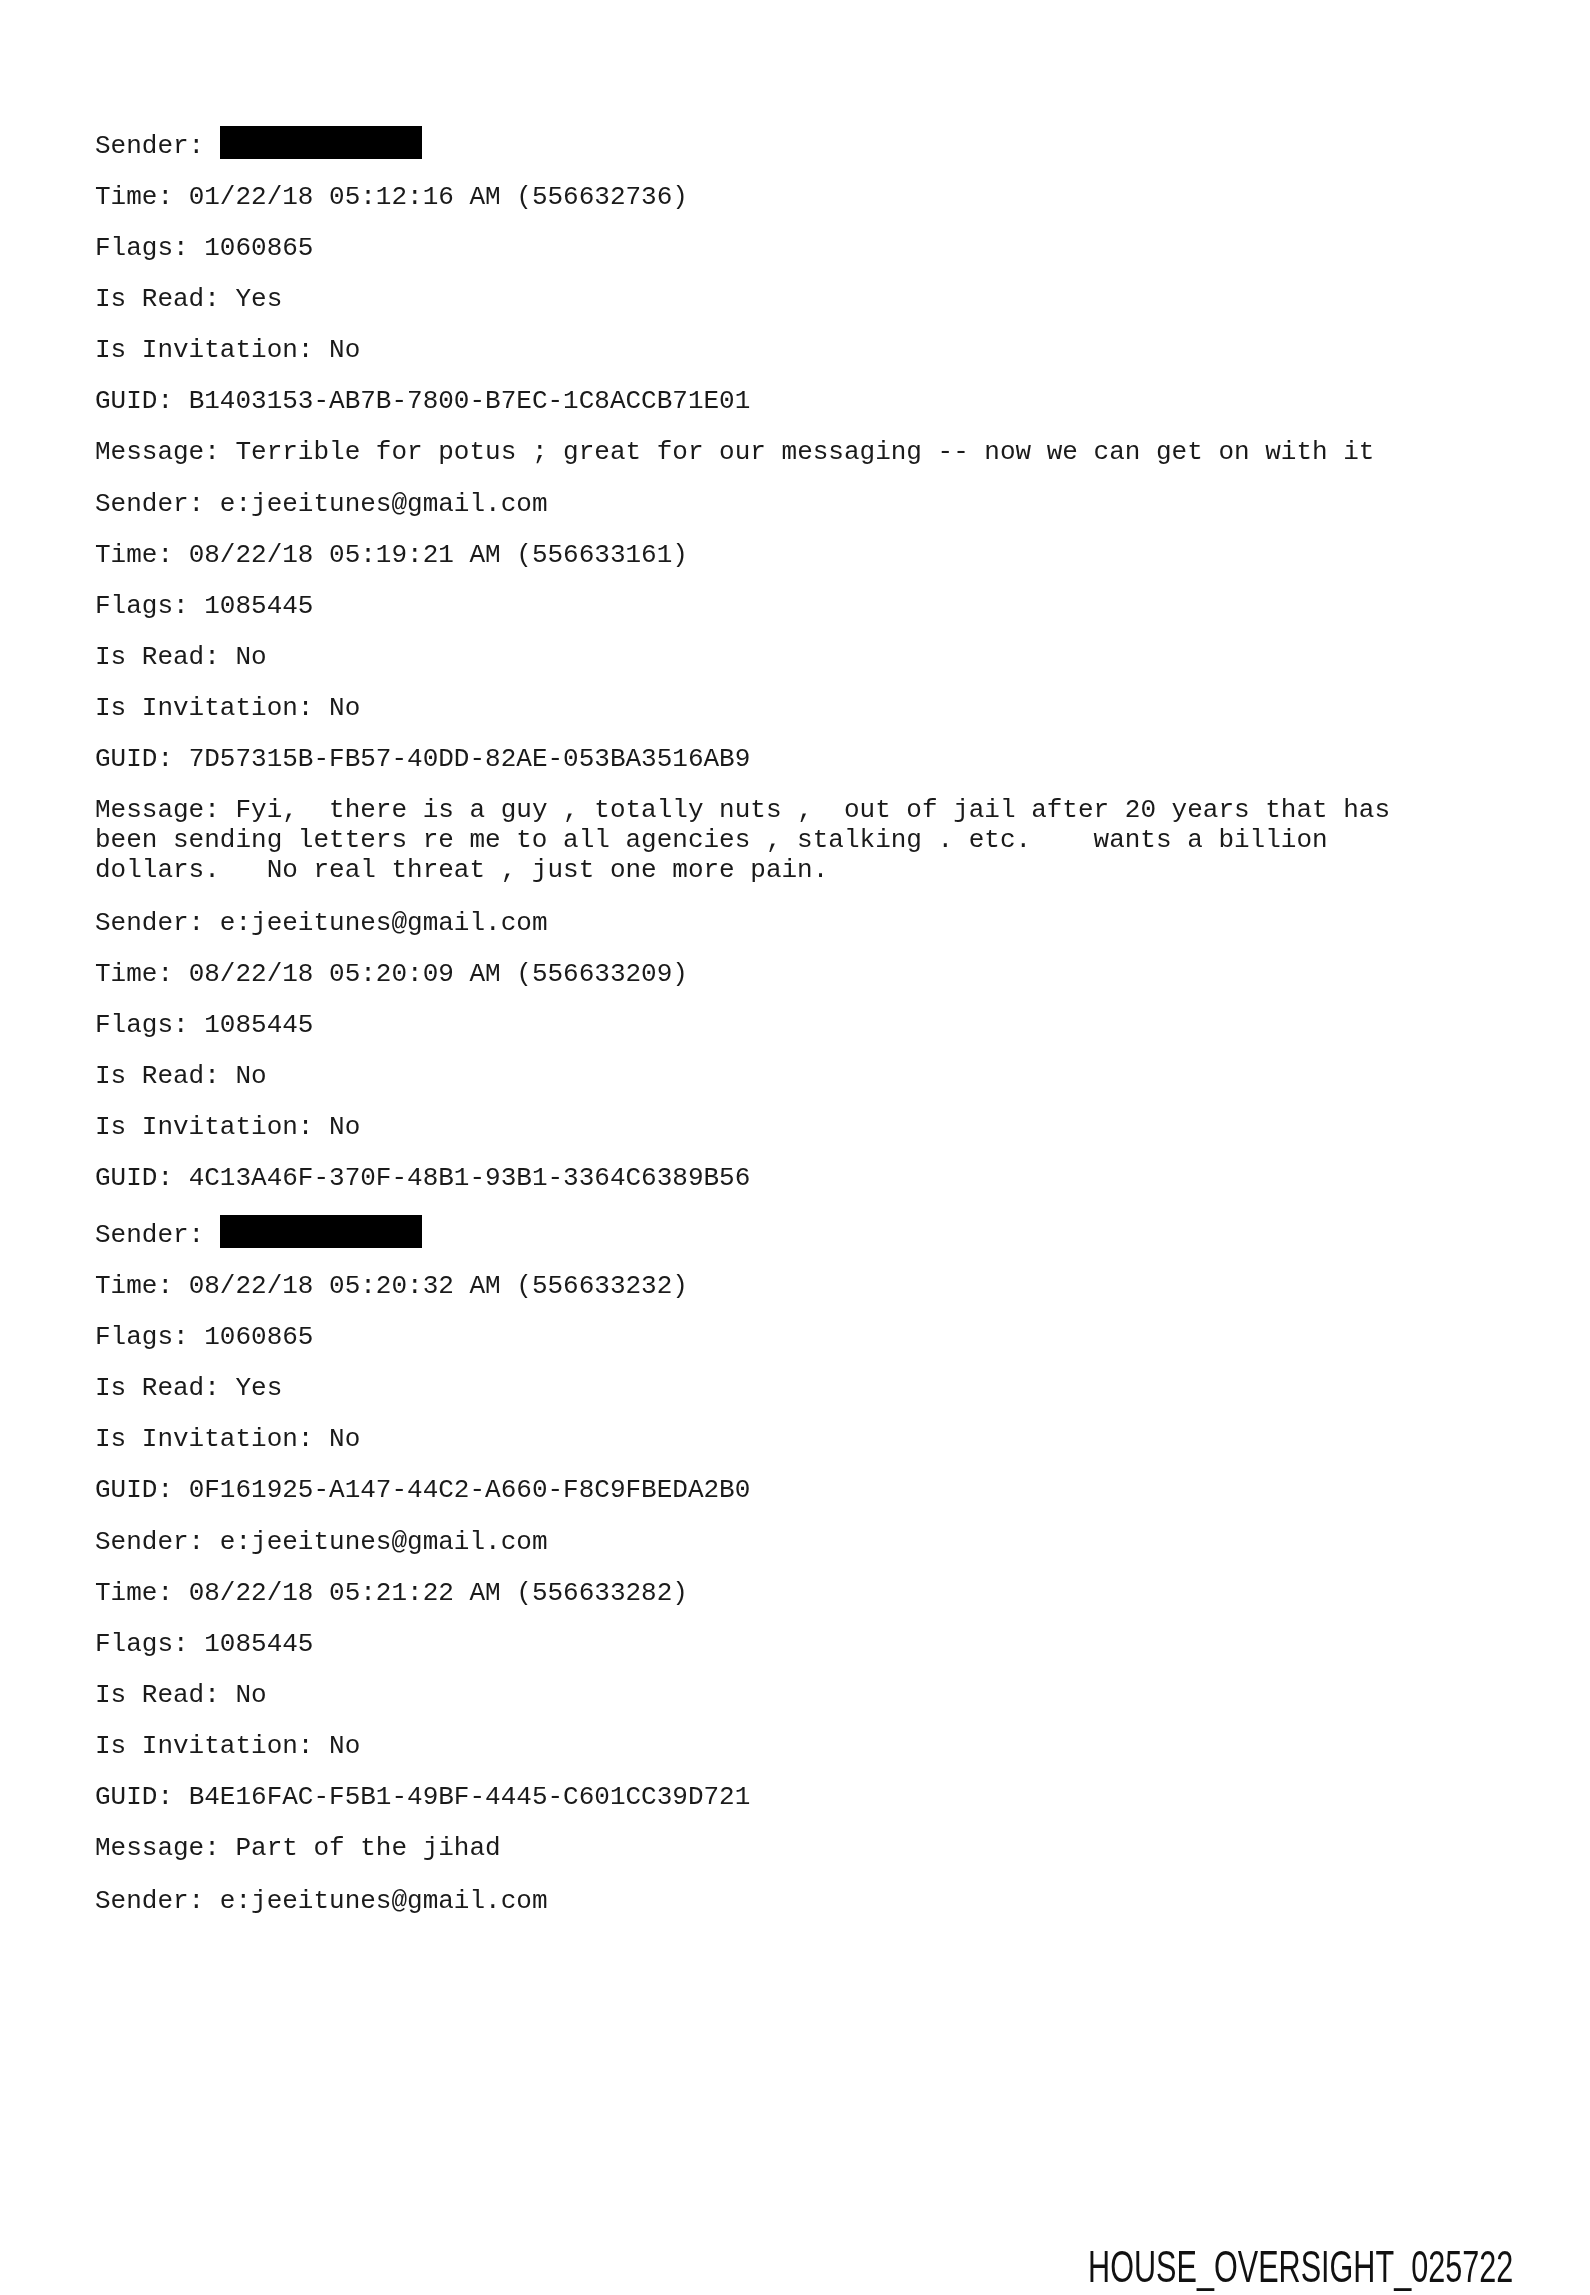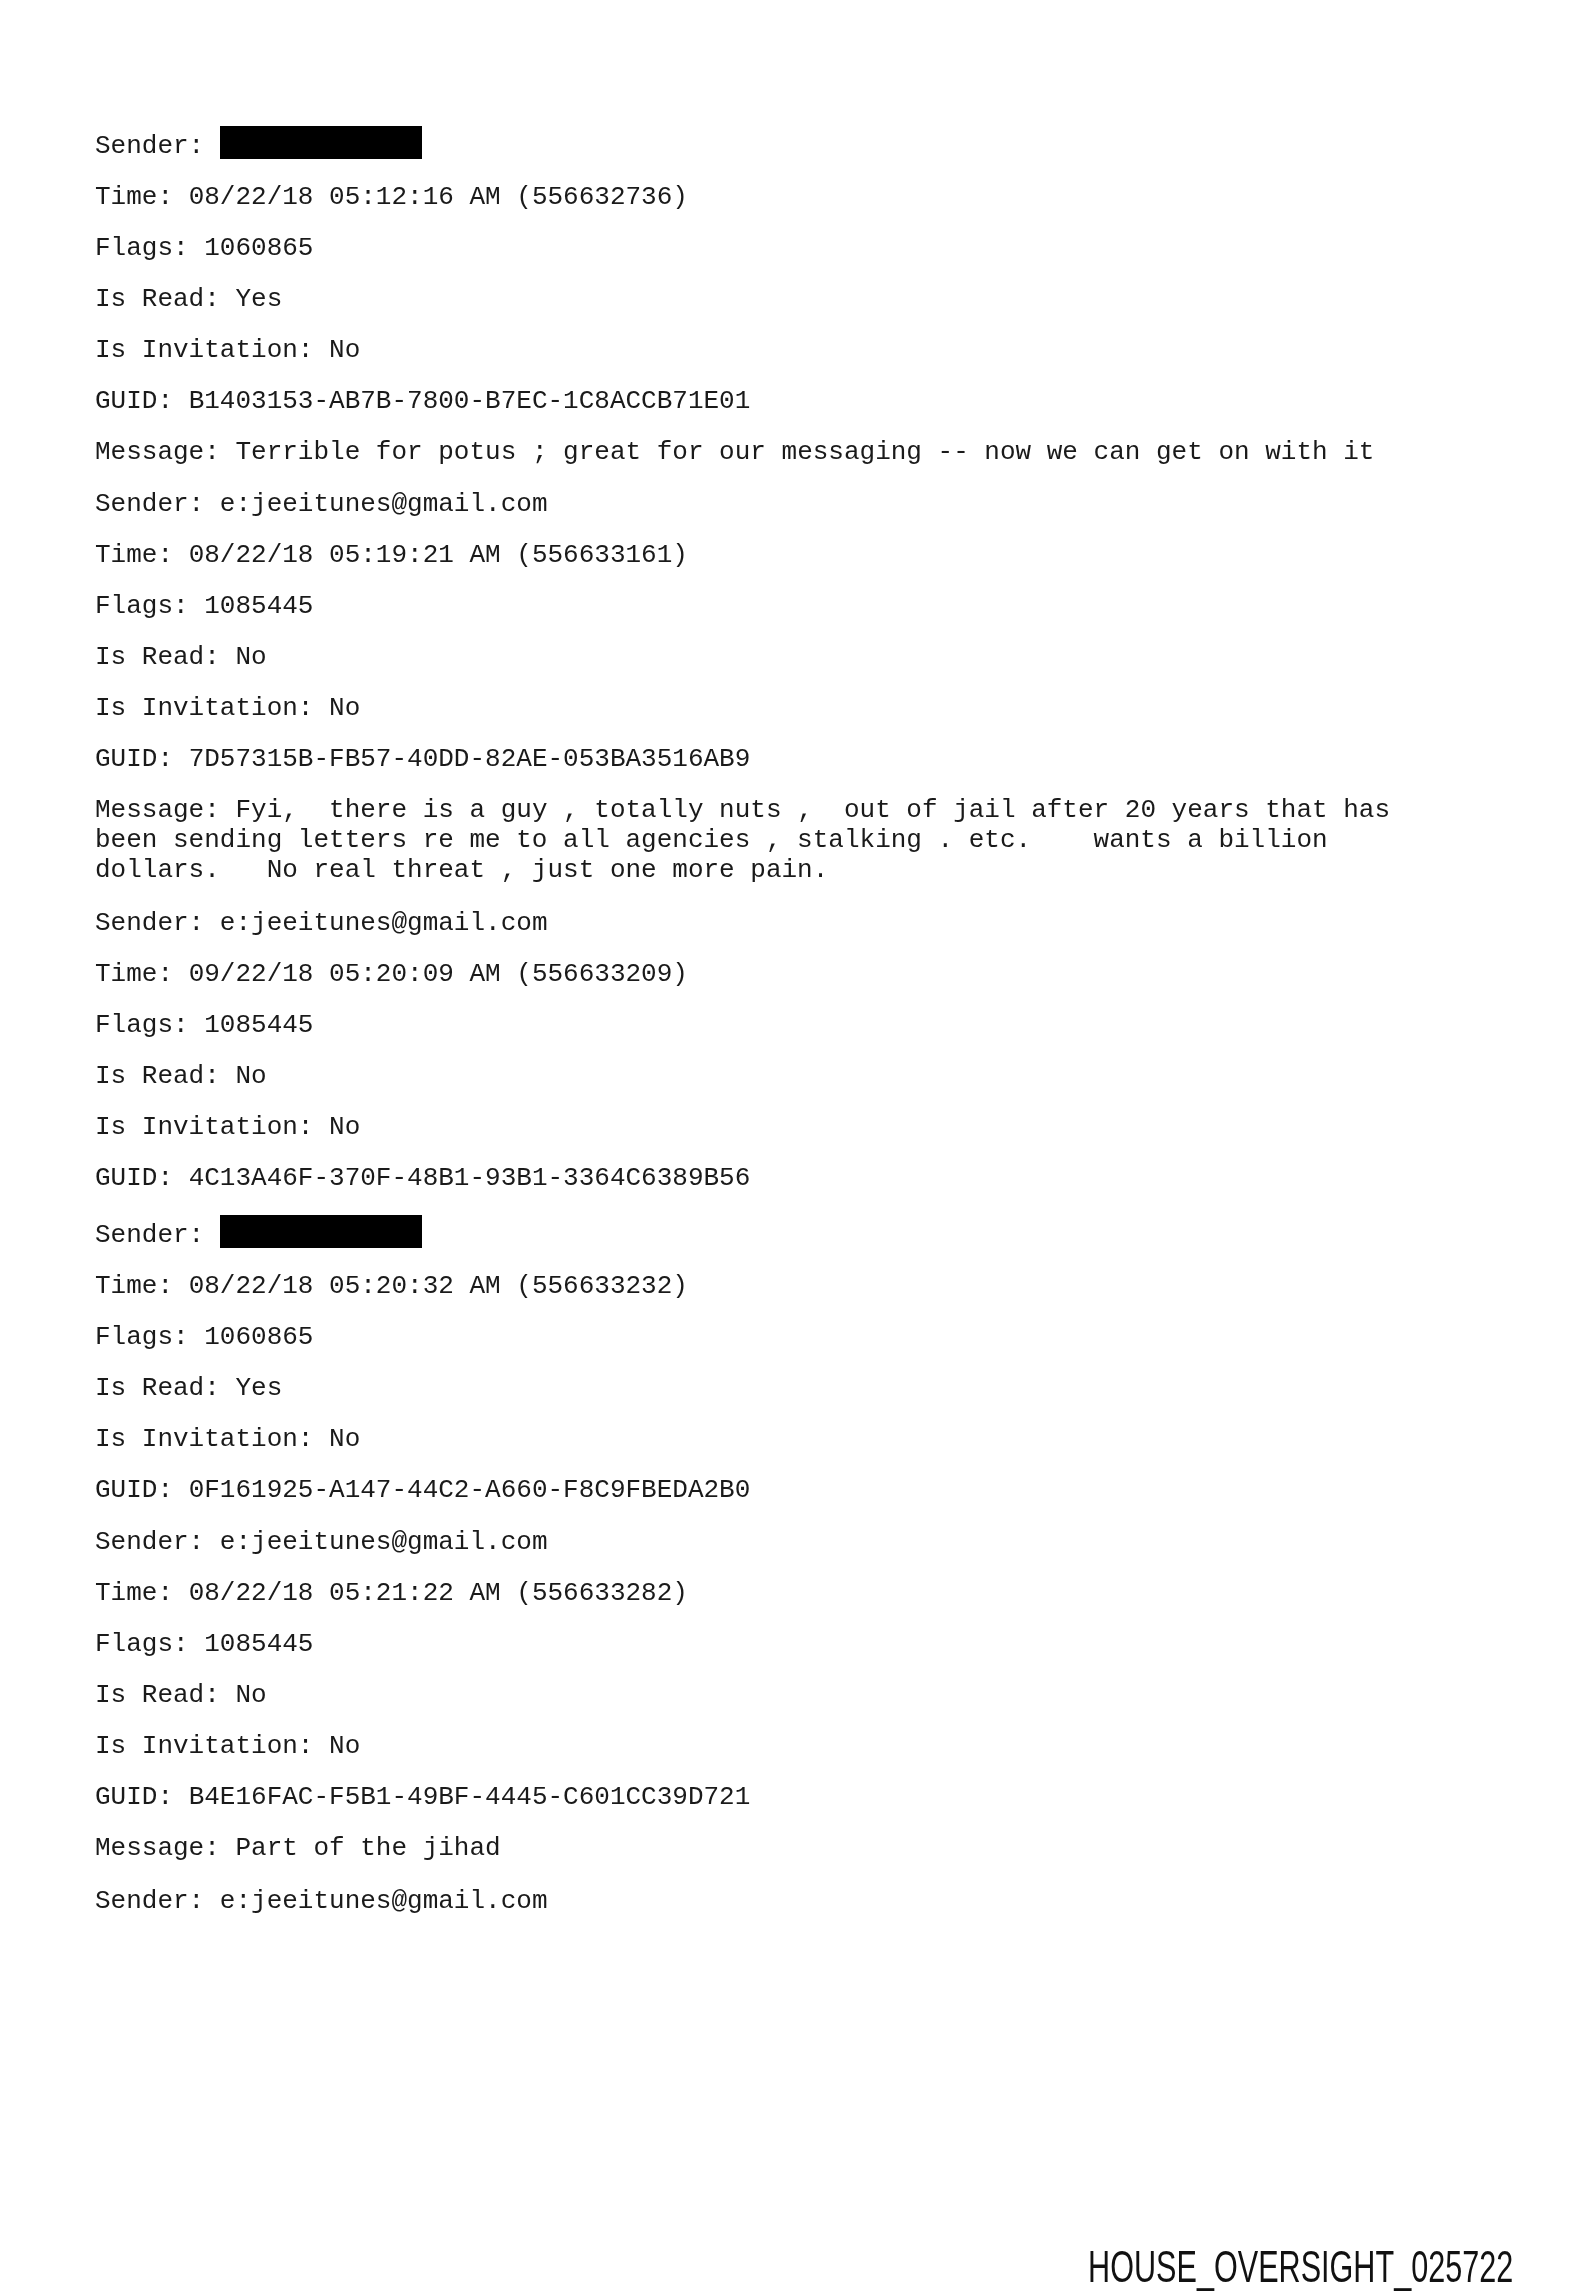--- a/index.html
+++ b/index.html
@@ -57,21 +57,21 @@
 
   <div id="records">
   <article class="record">
     <div class="field-line">
       <span class="label">Sender:</span>
       <span class="redaction"></span>
       
     </div>
     <div class="field-line">
       <span class="label">Time:</span>
-      <span class="value">08/22/18 05:12:16 AM (556632736)</span>
+      <span class="value">01/22/18 05:12:16 AM (556632736)</span>
     </div>
     <div class="field-line">
       <span class="label">Flags:</span>
       <span class="value">1060865</span>
     </div>
     <div class="field-line">
       <span class="label">Is Read:</span>
       <span class="value">Yes</span>
     </div>
     <div class="field-line">
@@ -121,21 +121,21 @@
   </article>
 
   <article class="record">
     <div class="field-line">
       <span class="label">Sender:</span>
       
       <span class="value">e:jeeitunes@gmail.com</span>
     </div>
     <div class="field-line">
       <span class="label">Time:</span>
-      <span class="value">09/22/18 05:20:09 AM (556633209)</span>
+      <span class="value">08/22/18 05:20:09 AM (556633209)</span>
     </div>
     <div class="field-line">
       <span class="label">Flags:</span>
       <span class="value">1085445</span>
     </div>
     <div class="field-line">
       <span class="label">Is Read:</span>
       <span class="value">No</span>
     </div>
     <div class="field-line">

